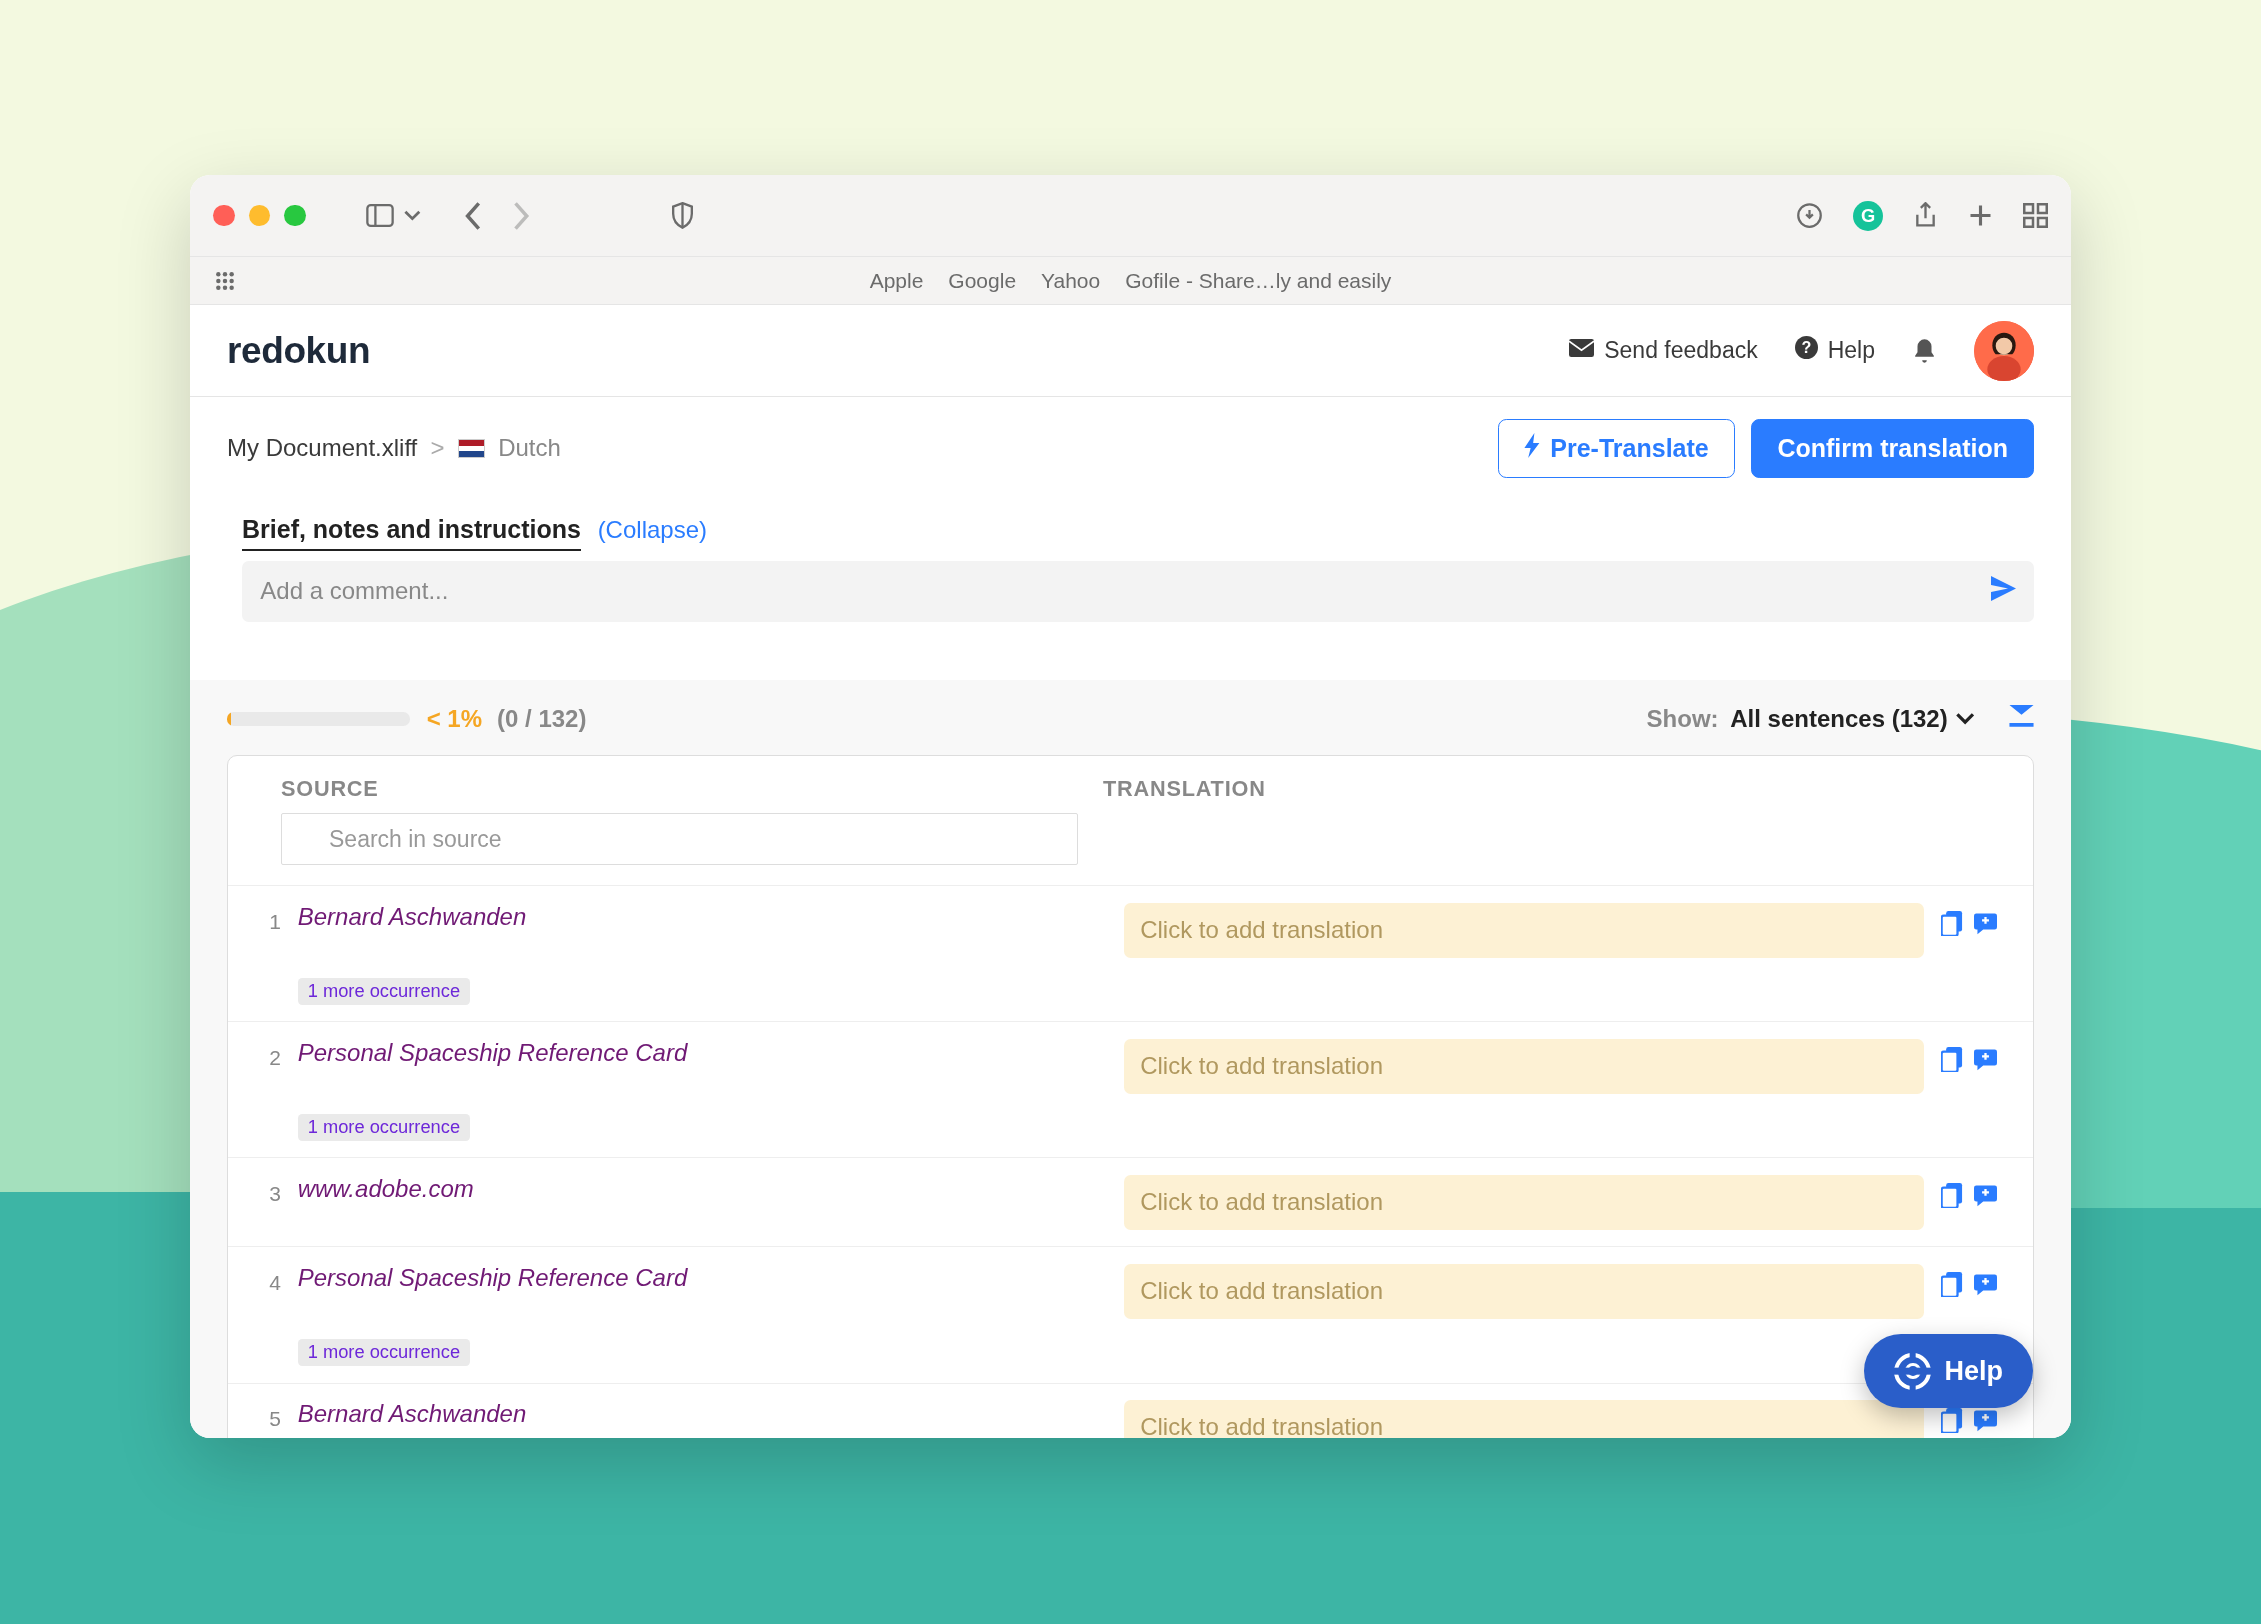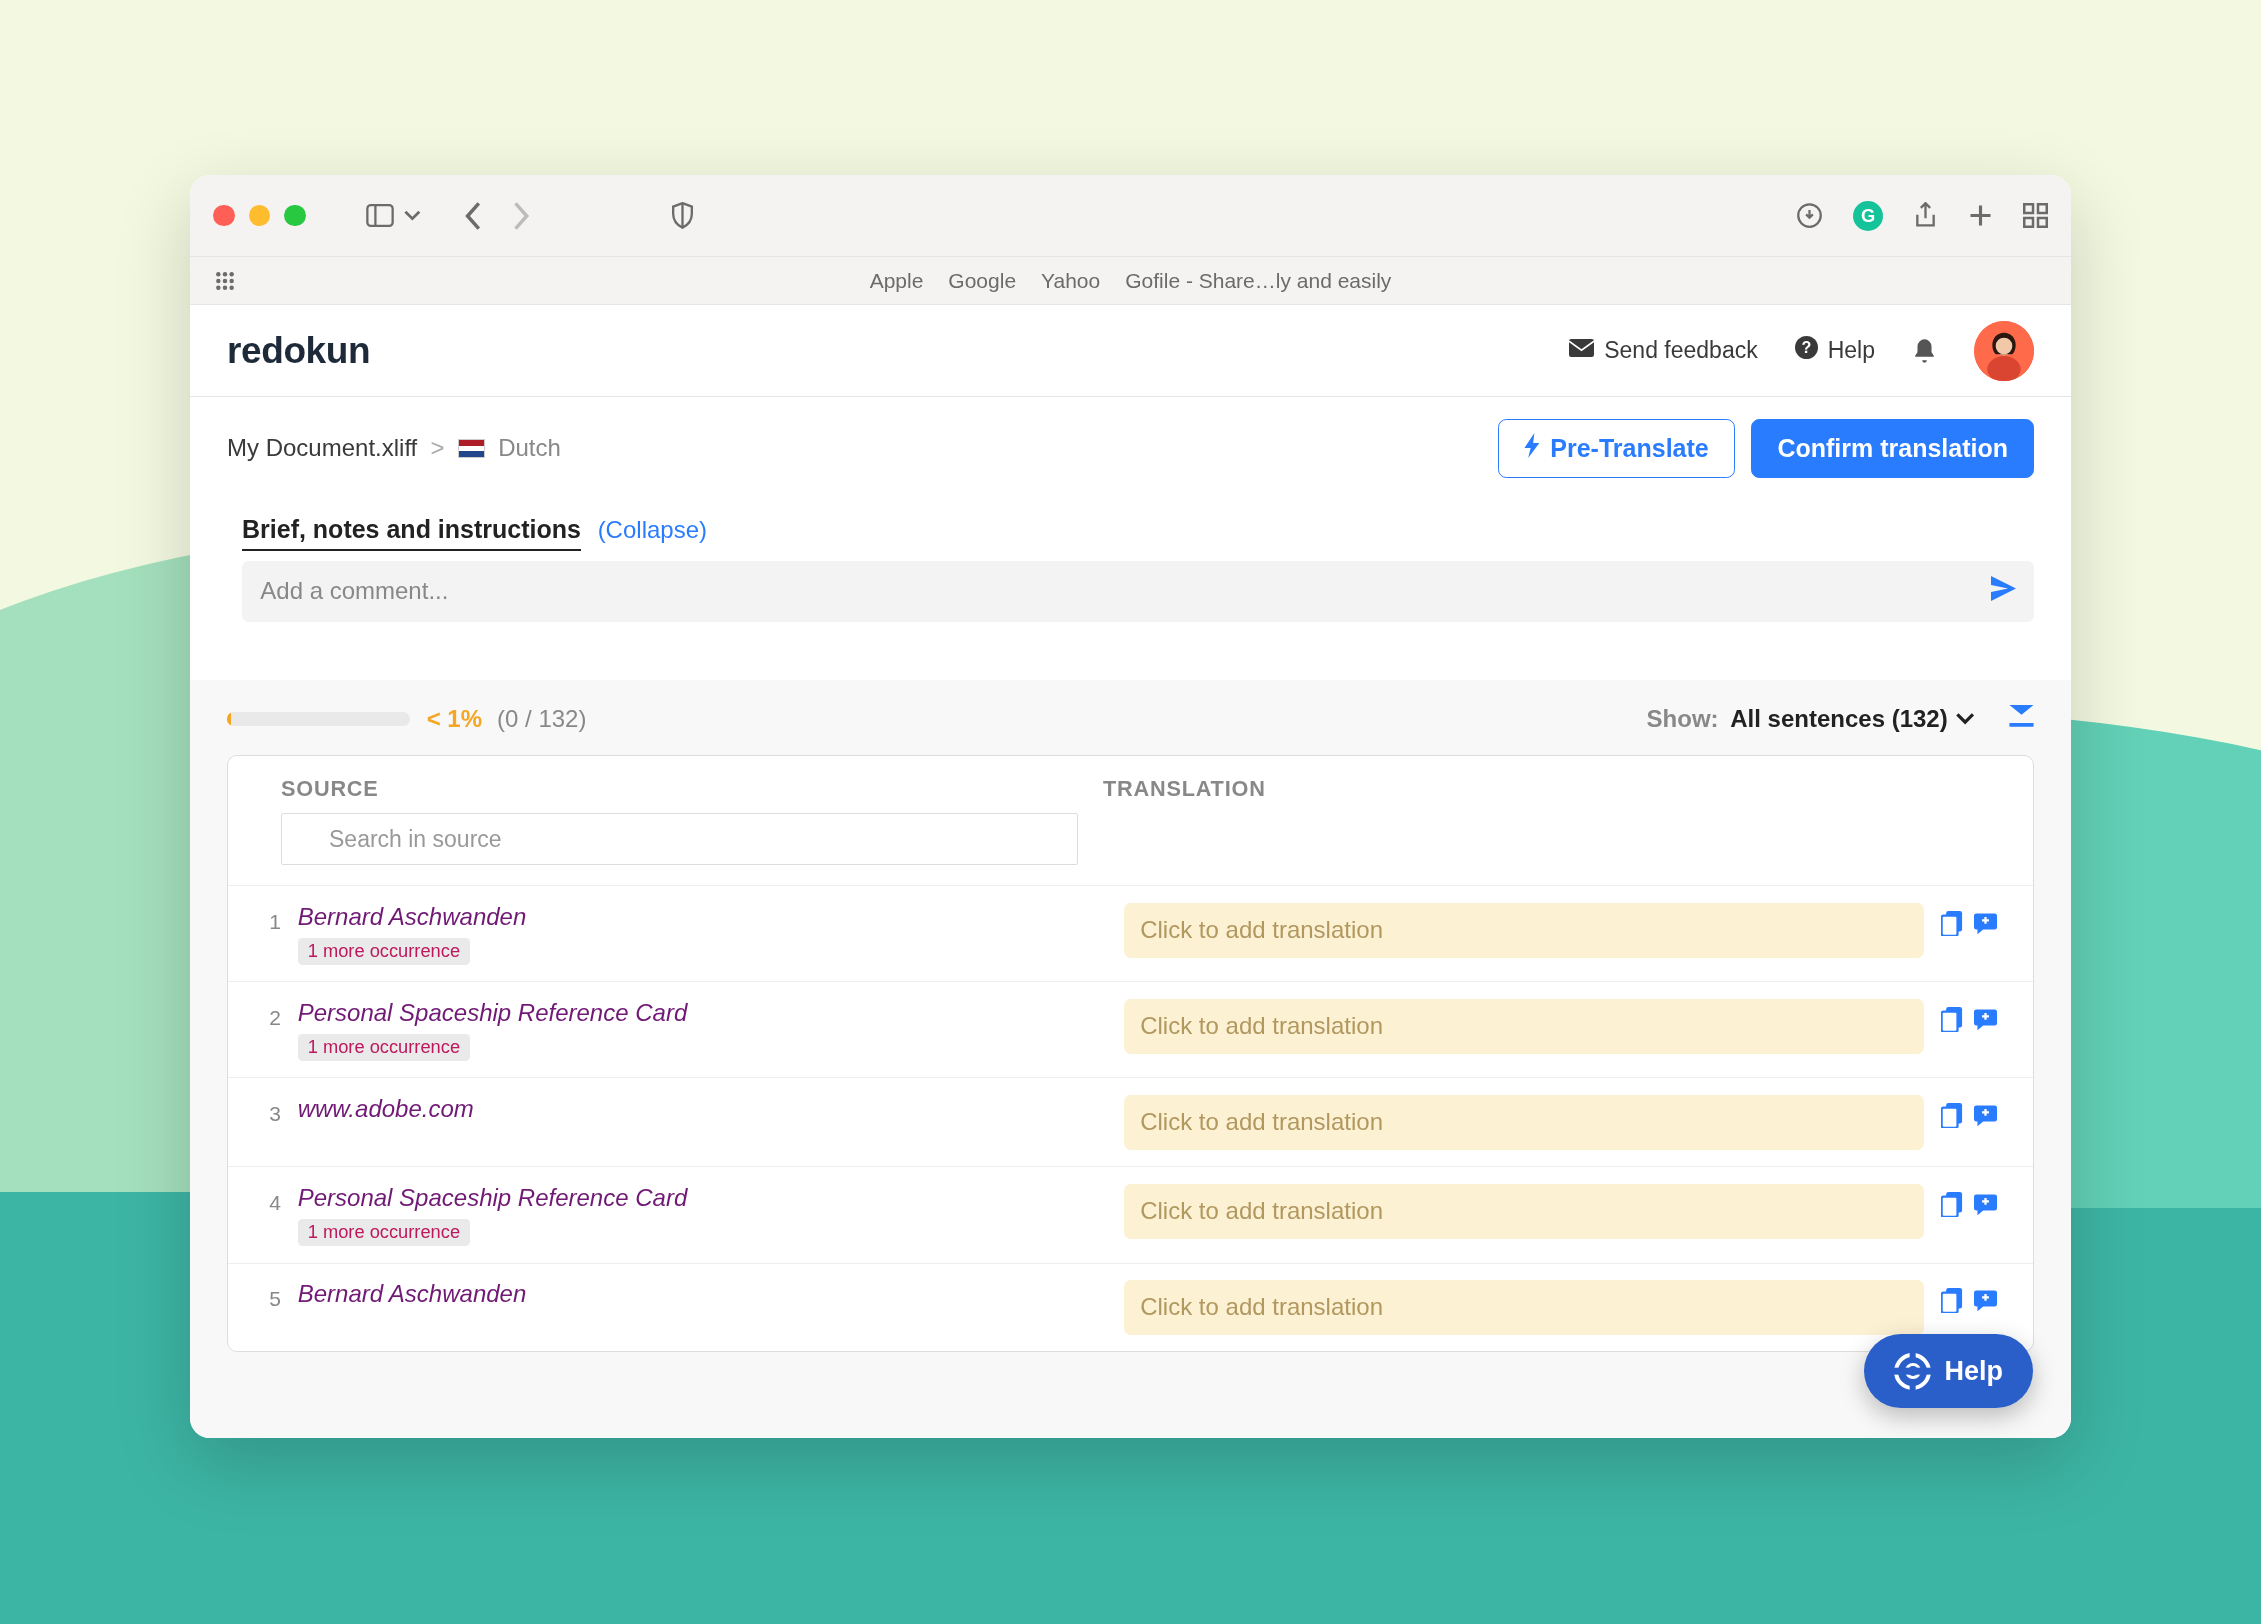--- a/index.html
+++ b/index.html
@@ -54,40 +54,40 @@
 .collapse-link { font-size: 24px; font-weight: 400; color: #2a7cff; cursor: pointer; text-align: right; }
 .comment-box { background: #f3f3f3; border-radius: 6.7px; padding: 15px 18.3px; display: flex; align-items: center; color: #888; font-size: 24px; }
 .comment-box .send-icon { margin-left: auto; color: #2a7cff; }
 
 
 .content { margin-top: 58px; background: #f8f8f8; padding: 25px 37px; height: 100%; }
 .stats-row { display: flex; align-items: center; margin-bottom: 21.7px; }
 .progress-bar { width: 183px; height: 13.3px; background: #e9e9e9; border-radius: 6.7px; margin-right: 16.7px; position: relative; overflow: hidden; }
 .progress-fill { position: absolute; left: 0; top: 0; height: 100%; width: 2%; background: #f5a623; }
 .pct { font-size: 24px; font-weight: 700; color: #f5a623; margin-right: 15px; }
-.counts { font-size: 24px; font-weight: 400; color: #888; }
+.counts { font-size: 24px; font-weight: 700; color: #888; }
 .filter { margin-left: auto; display: flex; align-items: center; gap: 11.7px; font-size: 24px; }
 .filter-label { color: #888; font-weight: 600; }
 .filter-val { font-weight: 700; color: #222; cursor: pointer; display: flex; align-items: center; gap: 8.3px; }
 .collapse-icon { margin-left: 23px; color: #2a7cff; cursor: pointer; }
 
 .grid { border: 0.8px solid #ddd; border-radius: 10px; background: #fff; overflow: hidden; }
 .grid-header { display: flex; padding: 20px 25px 0 53px; }
 .col { flex: 1; }
 .col-label { font-size: 21.7px; font-weight: 700; color: #888; letter-spacing: 0.8px; margin-bottom: 11.7px; }
 .search-input { width: 797px; height: 52px; border: 0.8px solid #ddd; border-radius: 2px; padding: 0 16.7px 0 47px; font-size: 23px; color: #555; background: #fff; position: relative; }
 .search-wrap { position: relative; margin-bottom: 20px; width: 797px; }
 .search-wrap .mag { position: absolute; left: 16.7px; top: 50%; transform: translateY(-50%); color: #888; }
 .row-actions { width: 83px; }
 
 .trans-row { display: flex; align-items: flex-start; padding: 16.7px 25px; border-top: 0.8px solid #eee; }
 .row-num { width: 28px; font-size: 21px; color: #888; text-align: right; padding-top: 6.7px; }
 .row-source { flex: 1; padding: 0 25px 0 16.7px; }
 .src-text { font-size: 24px; color: #701a75; margin-bottom: 6.7px; font-style: italic; }
-.badge { display: inline-block; background: #eaeaea; border-radius: 4.2px; padding: 2.5px 10px; font-size: 18.3px; color: #be185d; font-weight: 500; }
+.badge { display: inline-block; background: #eaeaea; border-radius: 4.2px; padding: 2.5px 10px; font-size: 18.3px; color: #6d28d9; font-weight: 500; margin-top: 40px; }
 .row-trans { flex: 1; padding-right: 16.7px; }
 .trans-field { background: #fdf1d4; border-radius: 6.7px; padding: 13.3px 16.7px; font-size: 24px; color: #b0985f; cursor: text; }
 .row-icons { width: 67px; display: flex; gap: 11.7px; color: #2a7cff; padding-top: 8.3px; align-items: center; }
 .row-icons span { cursor: pointer; }
 
 
 .help-bubble { position: absolute; bottom: 30px; right: 38px; background: #2a5ec9; color: #fff; border-radius: 42px; padding: 18.3px 30px; font-size: 27px; font-weight: 600; display: flex; align-items: center; gap: 13.3px; box-shadow: 0 8.3px 25px rgba(0,0,0,0.25); cursor: pointer; z-index: 20; }
 .life-ring { width: 37px; height: 37px; border: 4.2px solid #fff; border-radius: 50%; position: relative; }
 .life-ring::before, .life-ring::after { content: ""; position: absolute; background: #2a5ec9; }
 .life-ring::before { left: 50%; top: -4.2px; width: 6.7px; height: 37px; transform: translateX(-50%); }

